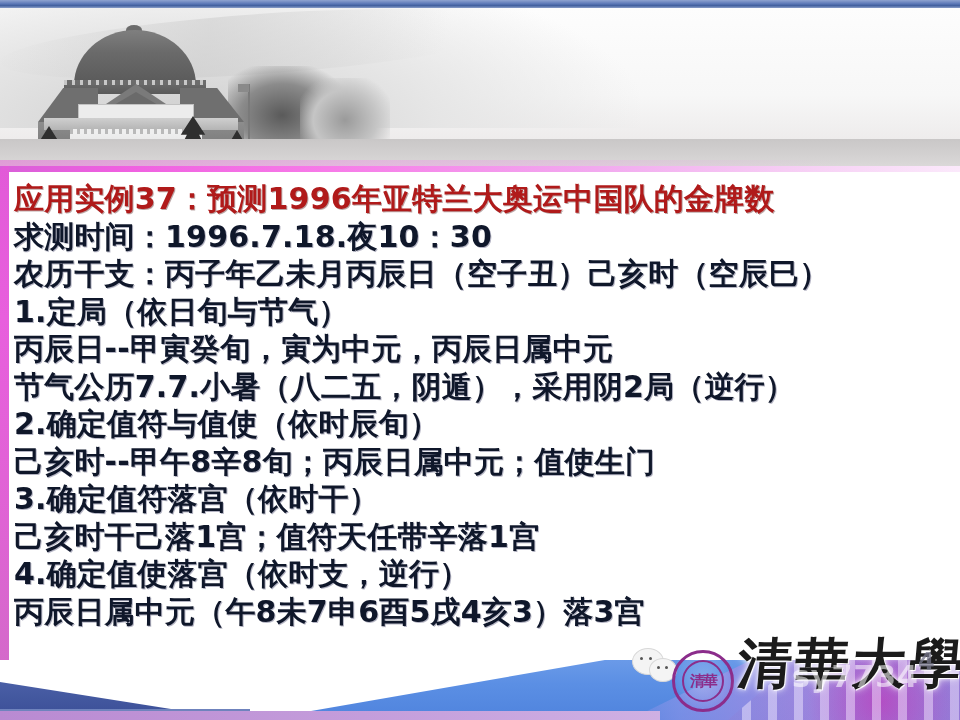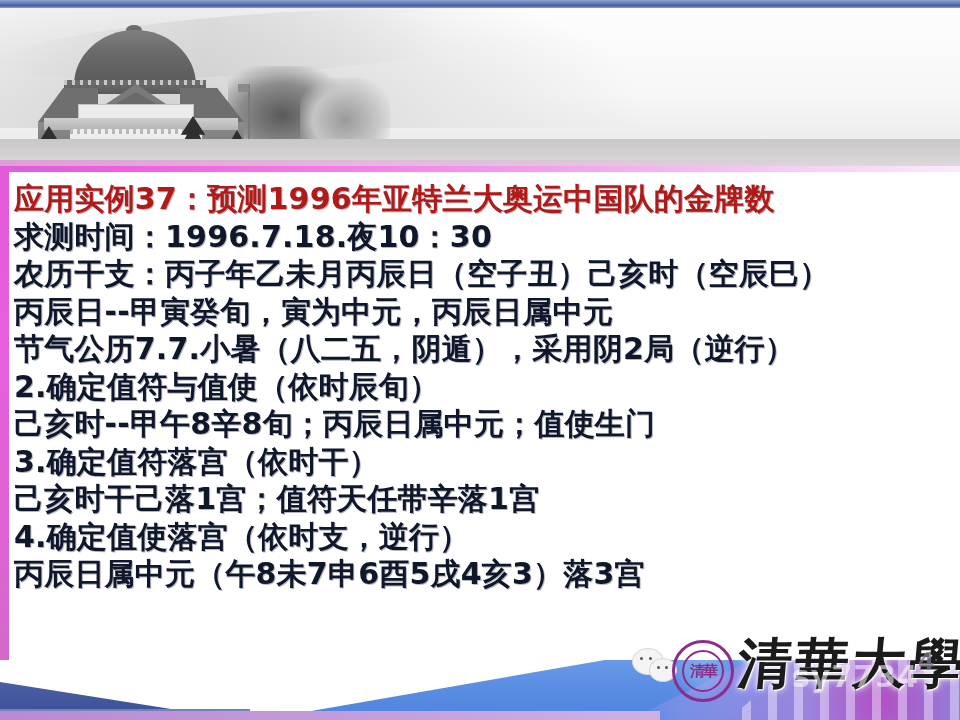--- a/index.html
+++ b/index.html
@@ -218,21 +218,21 @@
     background: linear-gradient(to right, #b98ad2 0%, #c49ddb 55%, #cfb0e3 100%);
   }
   .f-bottom-bar2 {
     position: absolute; left: 0; top: 49px; width: 250px; height: 3px;
     background: #6f83bd;
   }
 
   
   .wm { position: absolute; left: 672px; top: 626px; width: 288px; height: 82px; }
   .wm-seal {
-    position: absolute; left: 0px; top: 14px; width: 62px; height: 62px;
+    position: absolute; left: 0px; top: 24px; width: 62px; height: 62px;
     border-radius: 50%;
     border: 3px solid #8b2d8b;
     box-sizing: border-box;
     background: radial-gradient(circle at 50% 50%, rgba(255,255,255,.25) 0%, rgba(255,255,255,0) 70%);
     text-align: right;
   }
   .wm-seal::after {
     content: "";
     position: absolute; left: 7px; top: 7px; right: 7px; bottom: 7px;
     border: 2px solid #8b2d8b; border-radius: 50%;
@@ -323,20 +323,21 @@
 
   <div class="pink-rule-glow"></div>
   <div class="pink-rule"></div>
   <div class="left-edge"></div>
 
   <div class="content">
     <div class="lines">
       <div class="line title">应用实例37：预测1996年亚特兰大奥运中国队的金牌数</div>
       <div class="line body">求测时间：1996.7.18.夜10：30</div>
       <div class="line body">农历干支：丙子年乙未月丙辰日（空子丑）己亥时（空辰巳）</div>
+      <div class="line body">1.定局（依日旬与节气）</div>
       <div class="line body">丙辰日--甲寅癸旬，寅为中元，丙辰日属中元</div>
       <div class="line body">节气公历7.7.小暑（八二五，阴遁），采用阴2局（逆行）</div>
       <div class="line body">2.确定值符与值使（依时辰旬）</div>
       <div class="line body">己亥时--甲午8辛8旬；丙辰日属中元；值使生门</div>
       <div class="line body">3.确定值符落宫（依时干）</div>
       <div class="line body">己亥时干己落1宫；值符天任带辛落1宫</div>
       <div class="line body">4.确定值使落宫（依时支，逆行）</div>
       <div class="line body">丙辰日属中元（午8未7申6酉5戌4亥3）落3宫</div>
     </div>
   </div>

